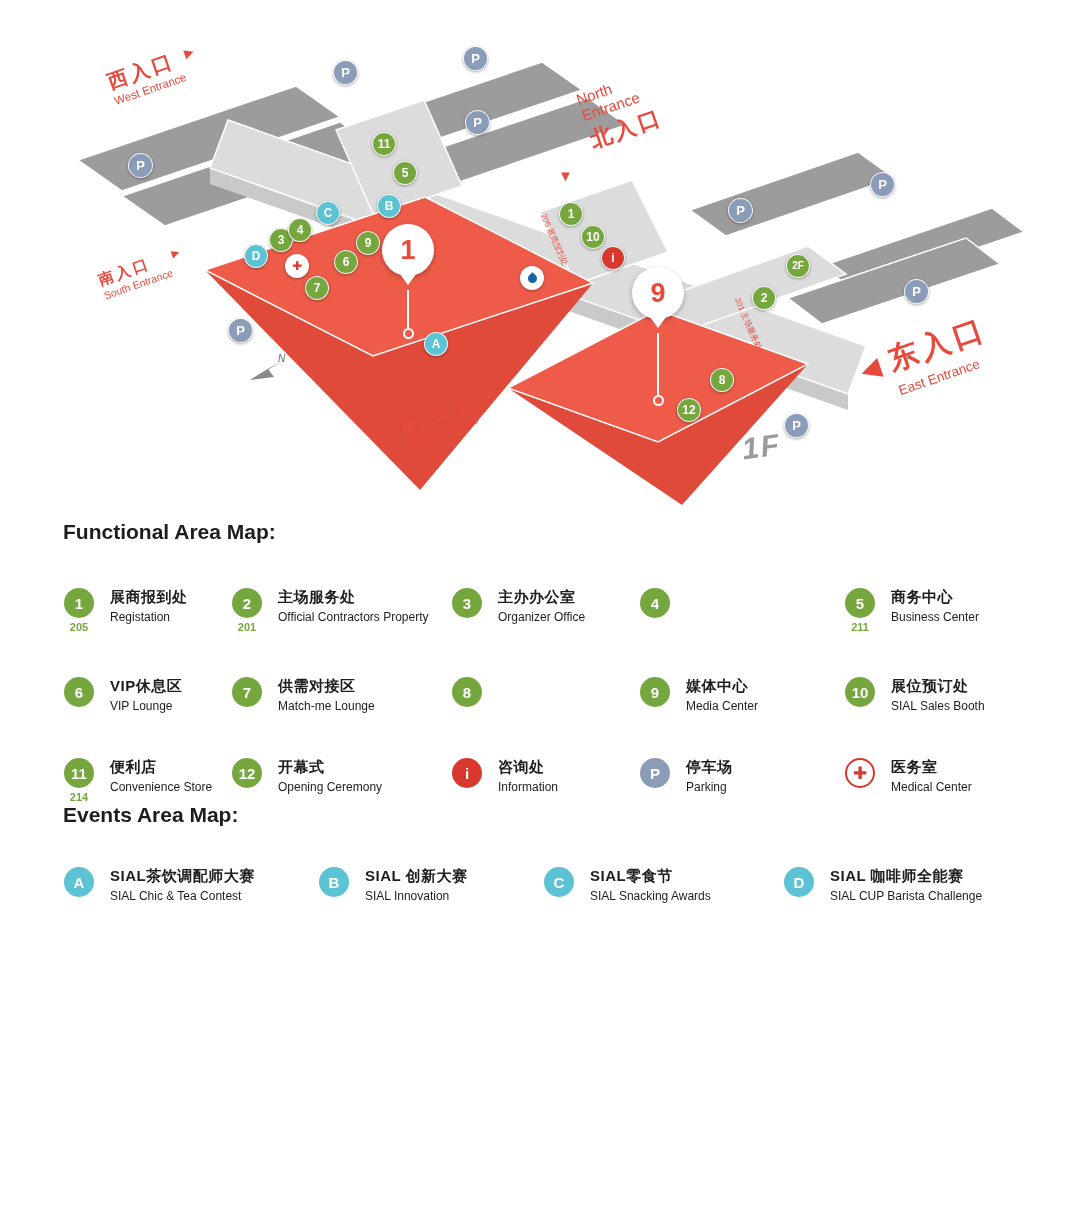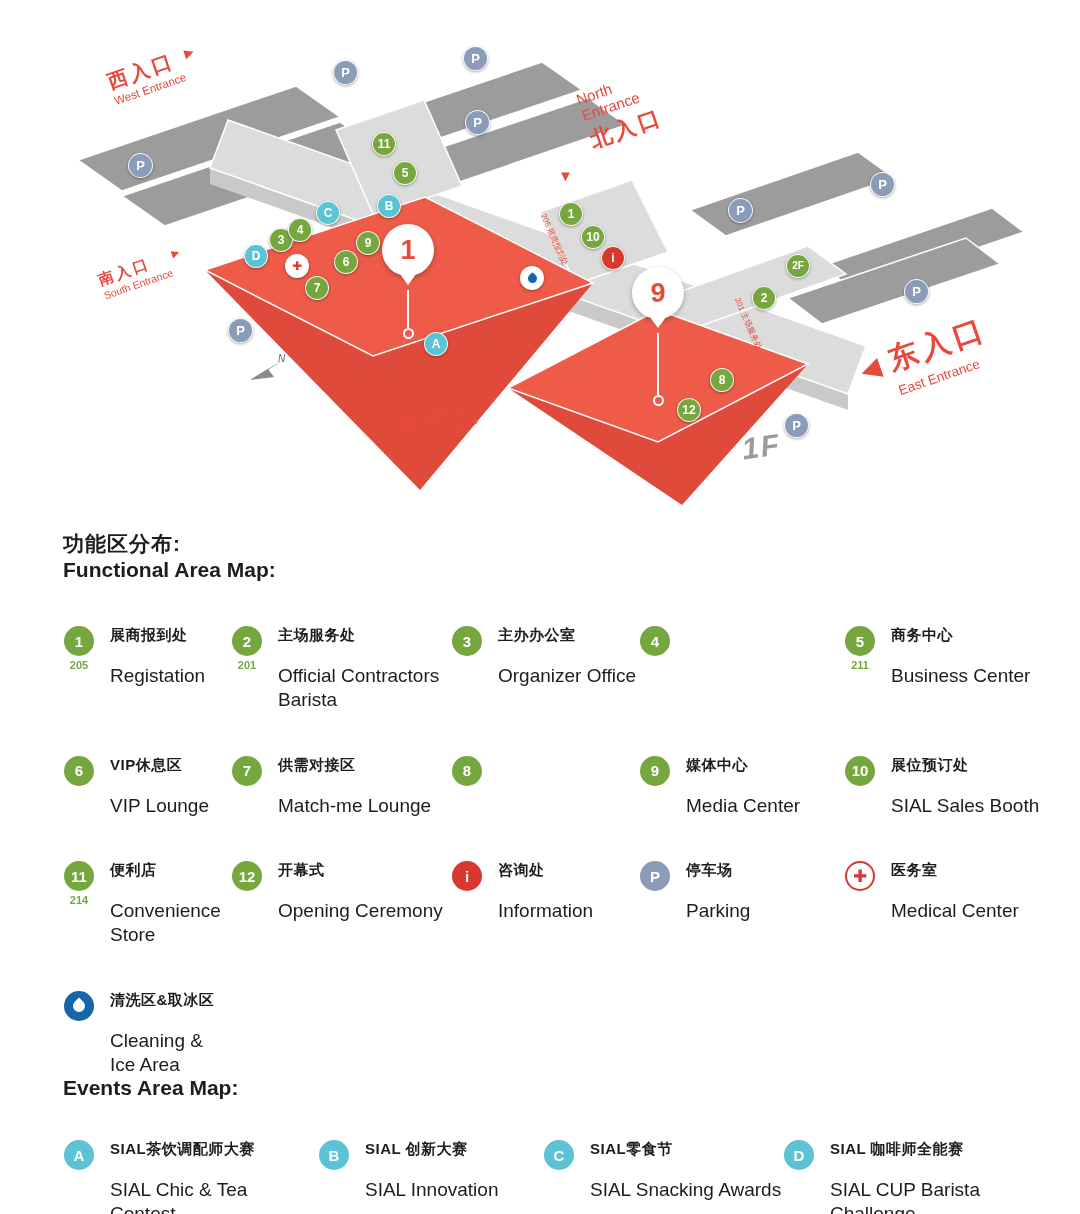--- a/index.html
+++ b/index.html
@@ -47,21 +47,21 @@
   .licon.green{background:#76a73f}
   .licon.teal{background:#5cc3d4}
   .licon.slate{background:#8b9cb8}
   .licon.redc{background:#d8382e}
   .licon.medical{background:#fff;border:2.5px solid #d8382e;color:#d8382e;font-size:17px;box-sizing:border-box}
   .licon.dropbg{background:#1565a8}
   .licon.dropbg .dropshape{background:#fff;width:12px;height:12px}
   .lsub{font-size:11px;font-weight:bold;color:#76a73f;margin-top:3px}
   .ltext{margin-left:15px}
   .lcn{font-size:15px;font-weight:bold;letter-spacing:.5px}
-  .len{font-size:19px;margin-top:19px;line-height:1.25}
+  .len{font-size:12px;margin-top:3px;line-height:1.25}
 </style>
 </head>
 <body>
 
 <div class="map">
   <svg class="halls" width="1080" height="520" viewBox="0 0 1080 520">
     <g stroke="#ffffff" stroke-width="1.5">
       <polygon points="78,160 296,86 340,117 122,191" fill="#9c9c9c"></polygon>
       <polygon points="122,196 340,122 383,152 165,226" fill="#9c9c9c"></polygon>
       <polygon points="350,127 542,62 582,90 390,155" fill="#9c9c9c"></polygon>
@@ -173,42 +173,41 @@
     <svg width="48" height="36">
       <text x="32" y="12" font-size="10" fill="#666" font-style="italic">N</text>
       <path d="M4,30 L40,9 L22,19 Z" fill="#3c3c3c"></path>
       <path d="M4,30 L22,19 L28,27 Z" fill="#8a8a8a"></path>
     </svg>
   </div>
 </div>
 
 <div class="legend">
 
-  <div class="lhead-cn">功能区分布:</div>
   <div class="lhead-en">Functional Area Map:</div>
 
   <div class="lrow">
     <div class="litem">
       <div class="licol">
           <div class="licon green">1</div>
           <div class="lsub">205</div>
         </div>
       <div class="ltext">
           <div class="lcn">展商报到处</div>
           <div class="len">Registation</div>
         </div>
     </div>
     <div class="litem">
       <div class="licol">
           <div class="licon green">2</div>
           <div class="lsub">201</div>
         </div>
       <div class="ltext">
           <div class="lcn">主场服务处</div>
-          <div class="len">Official Contractors Barista</div>
+          <div class="len">Official Contractors Property</div>
         </div>
     </div>
     <div class="litem">
       <div class="licol">
           <div class="licon green">3</div>
         </div>
       <div class="ltext">
           <div class="lcn">主办办公室</div>
           <div class="len">Organizer Office</div>
         </div>
@@ -316,33 +315,20 @@
       <div class="licol">
           <div class="licon medical">✚</div>
         </div>
       <div class="ltext">
           <div class="lcn">医务室</div>
           <div class="len">Medical Center</div>
         </div>
     </div>
   </div>
 
-  <div class="lrow">
-    <div class="litem">
-      <div class="licol">
-          <div class="licon dropbg">
-            <span class="dropshape"></span>
-          </div>
-        </div>
-      <div class="ltext">
-          <div class="lcn">清洗区&amp;取冰区</div>
-          <div class="len">Cleaning &amp; Ice Area</div>
-        </div>
-    </div>
-  </div>
 
   <div class="lhead-en">Events Area Map:</div>
 
   <div class="erow">
     <div class="litem">
       <div class="licol">
           <div class="licon teal">A</div>
         </div>
       <div class="ltext">
           <div class="lcn">SIAL茶饮调配师大赛</div>

